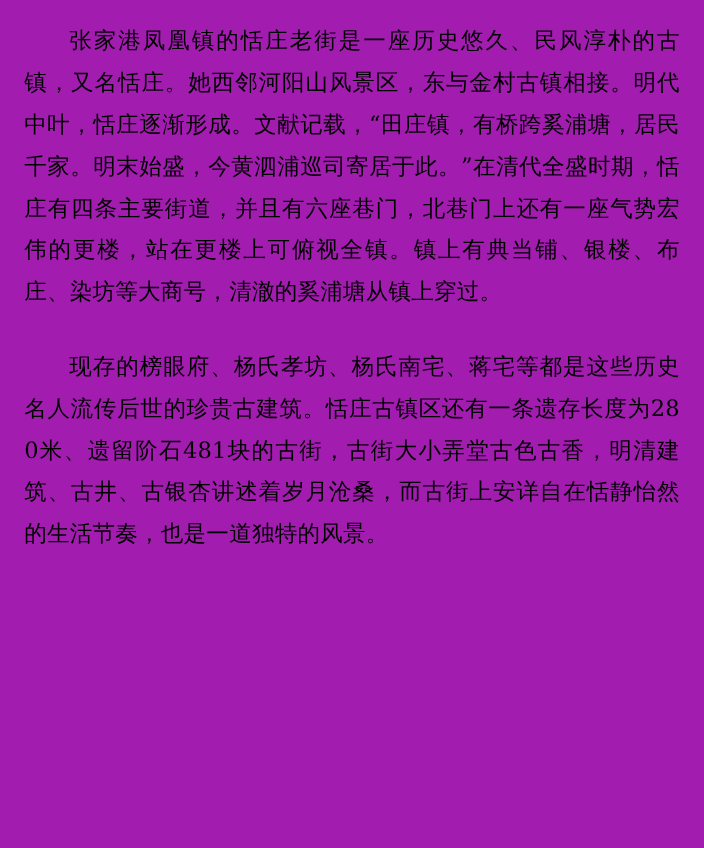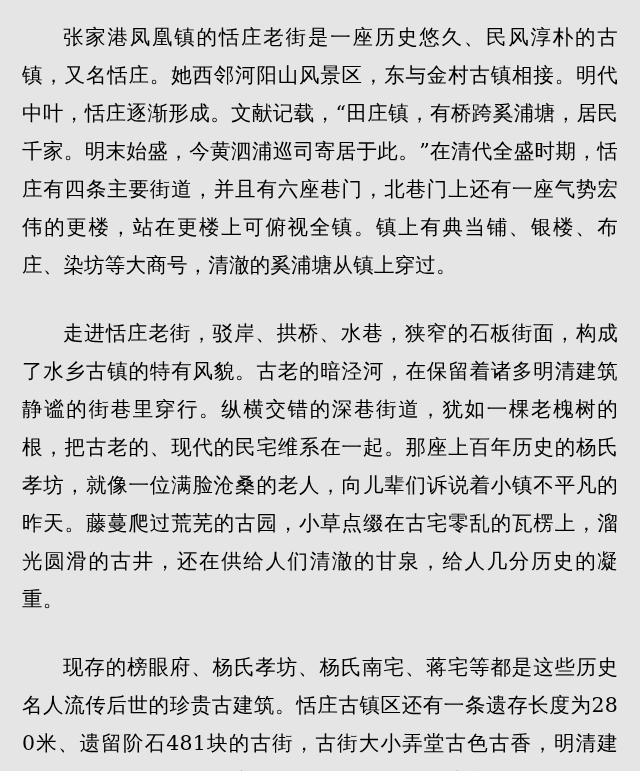--- a/index.html
+++ b/index.html
@@ -12,36 +12,35 @@
     height: 771px;
     font-family: "DejaVu Serif", "Liberation Serif", serif;
     color: #000000;
     overflow: hidden;
   }
   .page {
     width: 640px;
     height: 771px;
     box-sizing: border-box;
     padding: 18px 22px 0 22px;
-    background: #e5e5e5;
+    background: #a21caf;
   }
   .para {
     font-size: 20.5px;
     line-height: 38px;
     text-align: justify;
     text-justify: inter-ideograph;
     text-indent: 2em;
     margin: 0;
     letter-spacing: 0.2px;
     word-break: break-all;
   }
   .para + .para {
     margin-top: 30px;
   }
 </style>
 </head>
 <body>
 
 <div class="page">
   <p class="para">张家港凤凰镇的恬庄老街是一座历史悠久、民风淳朴的古镇，又名恬庄。她西邻河阳山风景区，东与金村古镇相接。明代中叶，恬庄逐渐形成。文献记载，“田庄镇，有桥跨奚浦塘，居民千家。明末始盛，今黄泗浦巡司寄居于此。”在清代全盛时期，恬庄有四条主要街道，并且有六座巷门，北巷门上还有一座气势宏伟的更楼，站在更楼上可俯视全镇。镇上有典当铺、银楼、布庄、染坊等大商号，清澈的奚浦塘从镇上穿过。</p>
-  <p class="para">走进恬庄老街，驳岸、拱桥、水巷，狭窄的石板街面，构成了水乡古镇的特有风貌。古老的暗泾河，在保留着诸多明清建筑静谧的街巷里穿行。纵横交错的深巷街道，犹如一棵老槐树的根，把古老的、现代的民宅维系在一起。那座上百年历史的杨氏孝坊，就像一位满脸沧桑的老人，向儿辈们诉说着小镇不平凡的昨天。藤蔓爬过荒芜的古园，小草点缀在古宅零乱的瓦楞上，溜光圆滑的古井，还在供给人们清澈的甘泉，给人几分历史的凝重。</p>
   <p class="para">现存的榜眼府、杨氏孝坊、杨氏南宅、蒋宅等都是这些历史名人流传后世的珍贵古建筑。恬庄古镇区还有一条遗存长度为280米、遗留阶石481块的古街，古街大小弄堂古色古香，明清建筑、古井、古银杏讲述着岁月沧桑，而古街上安详自在恬静怡然的生活节奏，也是一道独特的风景。</p>
 </div>
 
 </body></html>

